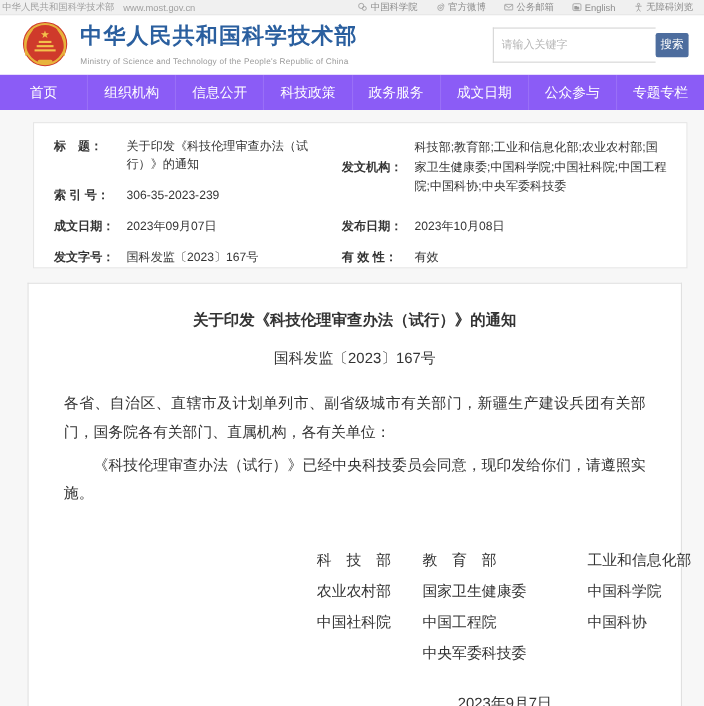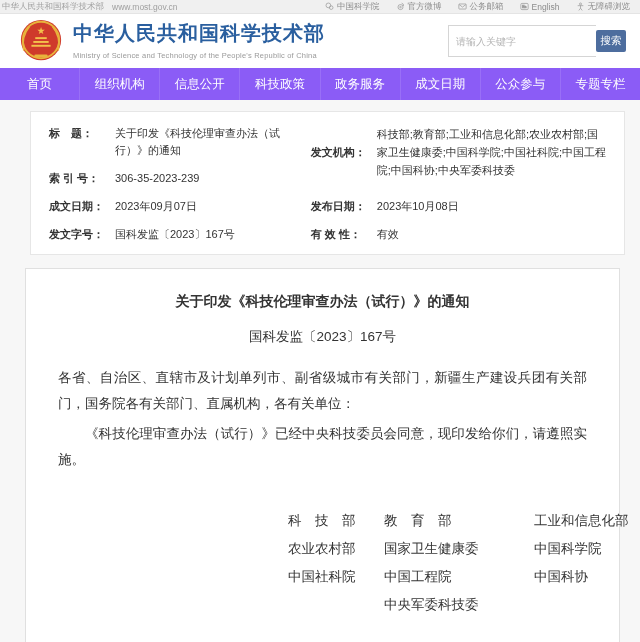--- a/index.html
+++ b/index.html
@@ -45,21 +45,21 @@
   .nav { height:32px; background:#8b5cf6; display:flex; }
   .nav a {
     flex:1; display:flex; align-items:center; justify-content:center;
     color:#ffffff; font-size:12.5px; text-decoration:none; cursor:pointer;
   }
   .nav a + a { border-left:1px solid rgba(255,255,255,.12); }
 
   
   .meta-box {
     width:595px; margin:11px 0 0 30px; background:#fff;
-    border:1px solid #e6e6e6; padding:13px 18px 11px 18px; font-size:11px;
+    border:1px solid #e6e6e6; padding:13px 18px 0 18px; font-size:11px;
   }
   .meta-grid { display:grid; grid-template-columns:47% 53%; row-gap:11px; }
   .field { display:flex; line-height:1.55; }
   .field .label { font-weight:bold; color:#333; flex:none; min-width:60px; margin-right:6px; white-space:nowrap; }
   .field .value { color:#333; }
   .left-top { display:flex; flex-direction:column; justify-content:space-between; min-height:62px; }
   .right-top .field { align-items:center; }
   .right-top .value { line-height:1.65; }
 
   

